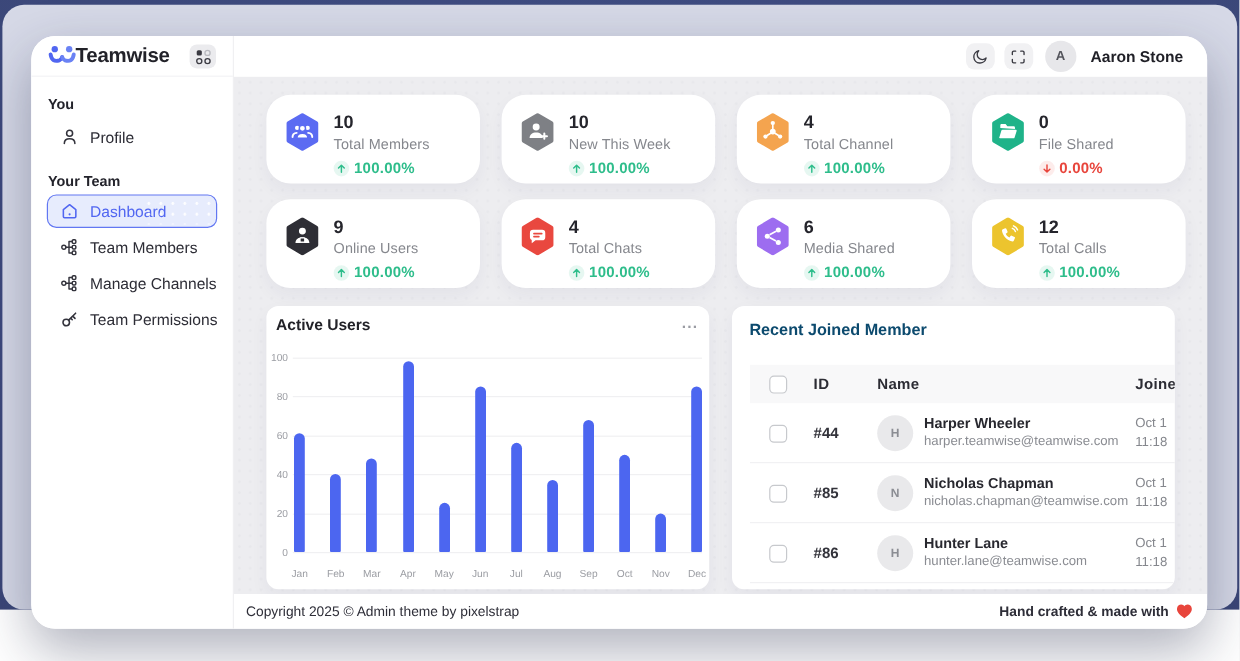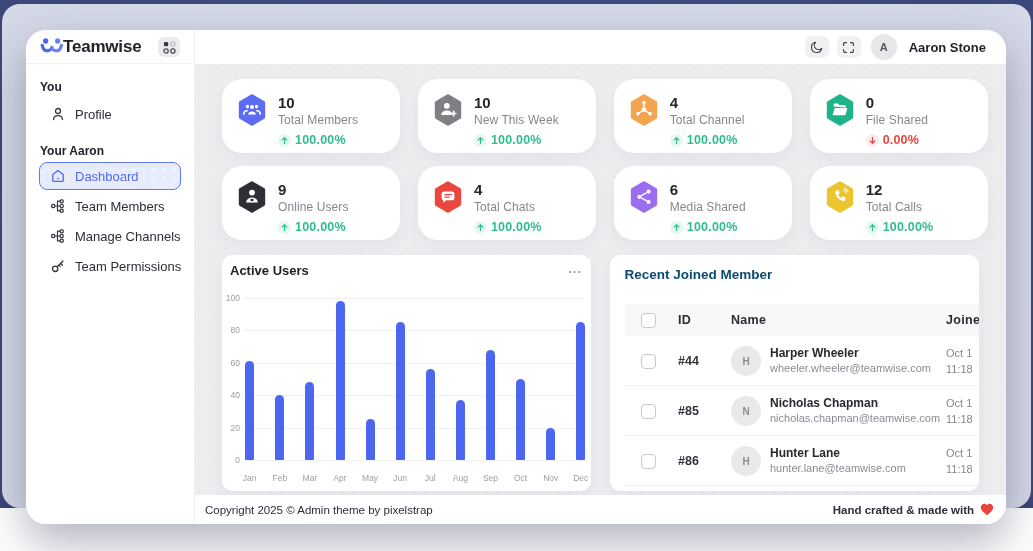--- a/index.html
+++ b/index.html
@@ -140,21 +140,21 @@
           <div class="nav-section-label">You</div>
           <div class="nav-item nav-gap-profile">
     <span class="ni-icon">
               <svg width="16" height="16" viewBox="0 0 16 16" fill="none" stroke-width="1.3" stroke-linecap="round">
                 <circle cx="8" cy="5" r="2.5" stroke="inherit"></circle>
                 <path d="M3.6 13.6 c0-2.5 2-3.9 4.4-3.9 s4.4 1.4 4.4 3.9" stroke="inherit"></path>
               </svg>
             </span>
     <span class="ni-label">Profile</span>
   </div>
-          <div class="nav-section-label">Your Aaron</div>
+          <div class="nav-section-label">Your Team</div>
           <div class="nav-item active nav-gap-dash">
     <span class="ni-icon">
               <svg width="16" height="16" viewBox="0 0 16 16" fill="none" stroke-width="1.3" stroke-linejoin="round" stroke-linecap="round">
                 <path d="M2.8 6.6 L8 2.6 L13.2 6.6 V12.4 A1 1 0 0 1 12.2 13.4 H3.8 A1 1 0 0 1 2.8 12.4 Z" stroke="inherit"></path>
                 <circle cx="8" cy="10.6" r="0.9" fill="currentColor" stroke="none"></circle>
               </svg>
             </span>
     <span class="ni-label">Dashboard</span>
   </div>
           <div class="nav-item">
@@ -474,21 +474,21 @@
             <div class="trow" style="top: 81px;">
     <span class="tcell" style="left:16px;">
       <span class="checkbox"></span>
     </span>
     <span class="tcell row-id" style="left:53.5px;">#44</span>
     <span class="tcell" style="left:106.5px;">
       <span class="row-avatar">H</span>
     </span>
     <span class="tcell name-block" style="left:145.5px;">
       <span class="row-name">Harper Wheeler</span>
-      <span class="row-email">wheeler.wheeler@teamwise.com</span>
+      <span class="row-email">harper.teamwise@teamwise.com</span>
     </span>
     <span class="tcell name-block row-date" style="left:321.5px;">
       <span>Oct 1</span>
       <span>11:18</span>
     </span>
   </div>
             <div class="trow" style="top: 131px;">
     <span class="tcell" style="left:16px;">
       <span class="checkbox"></span>
     </span>

